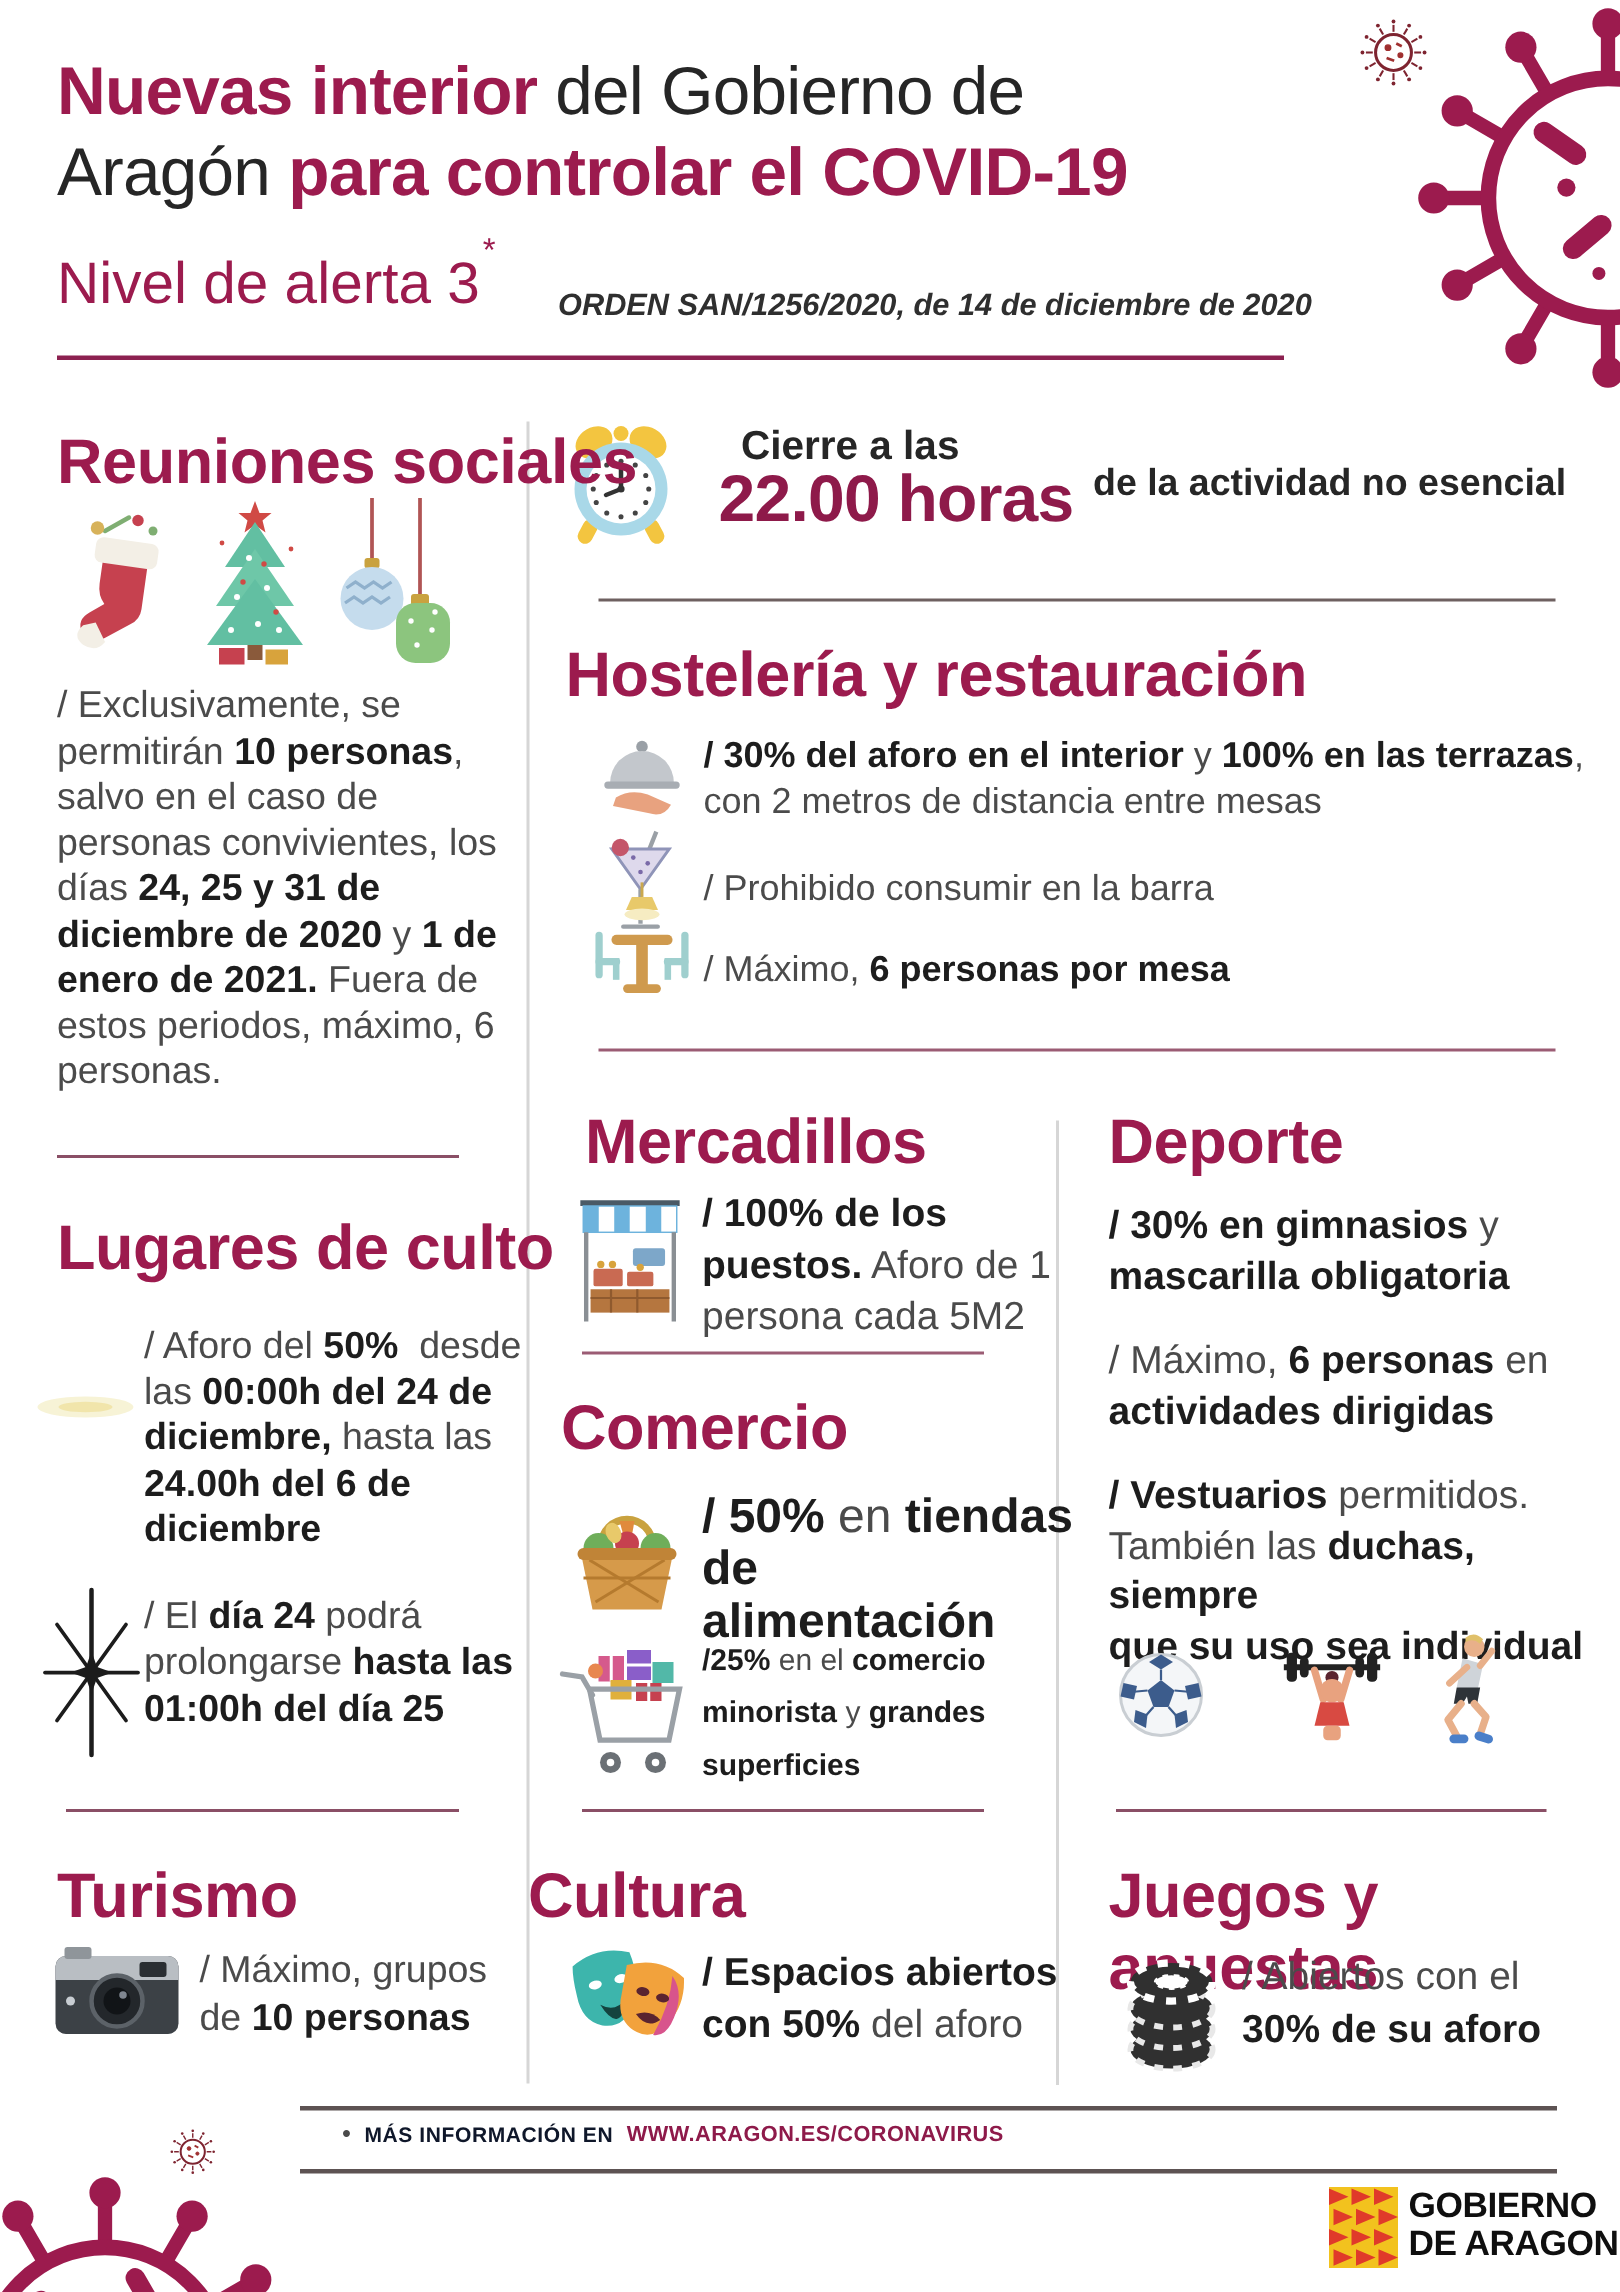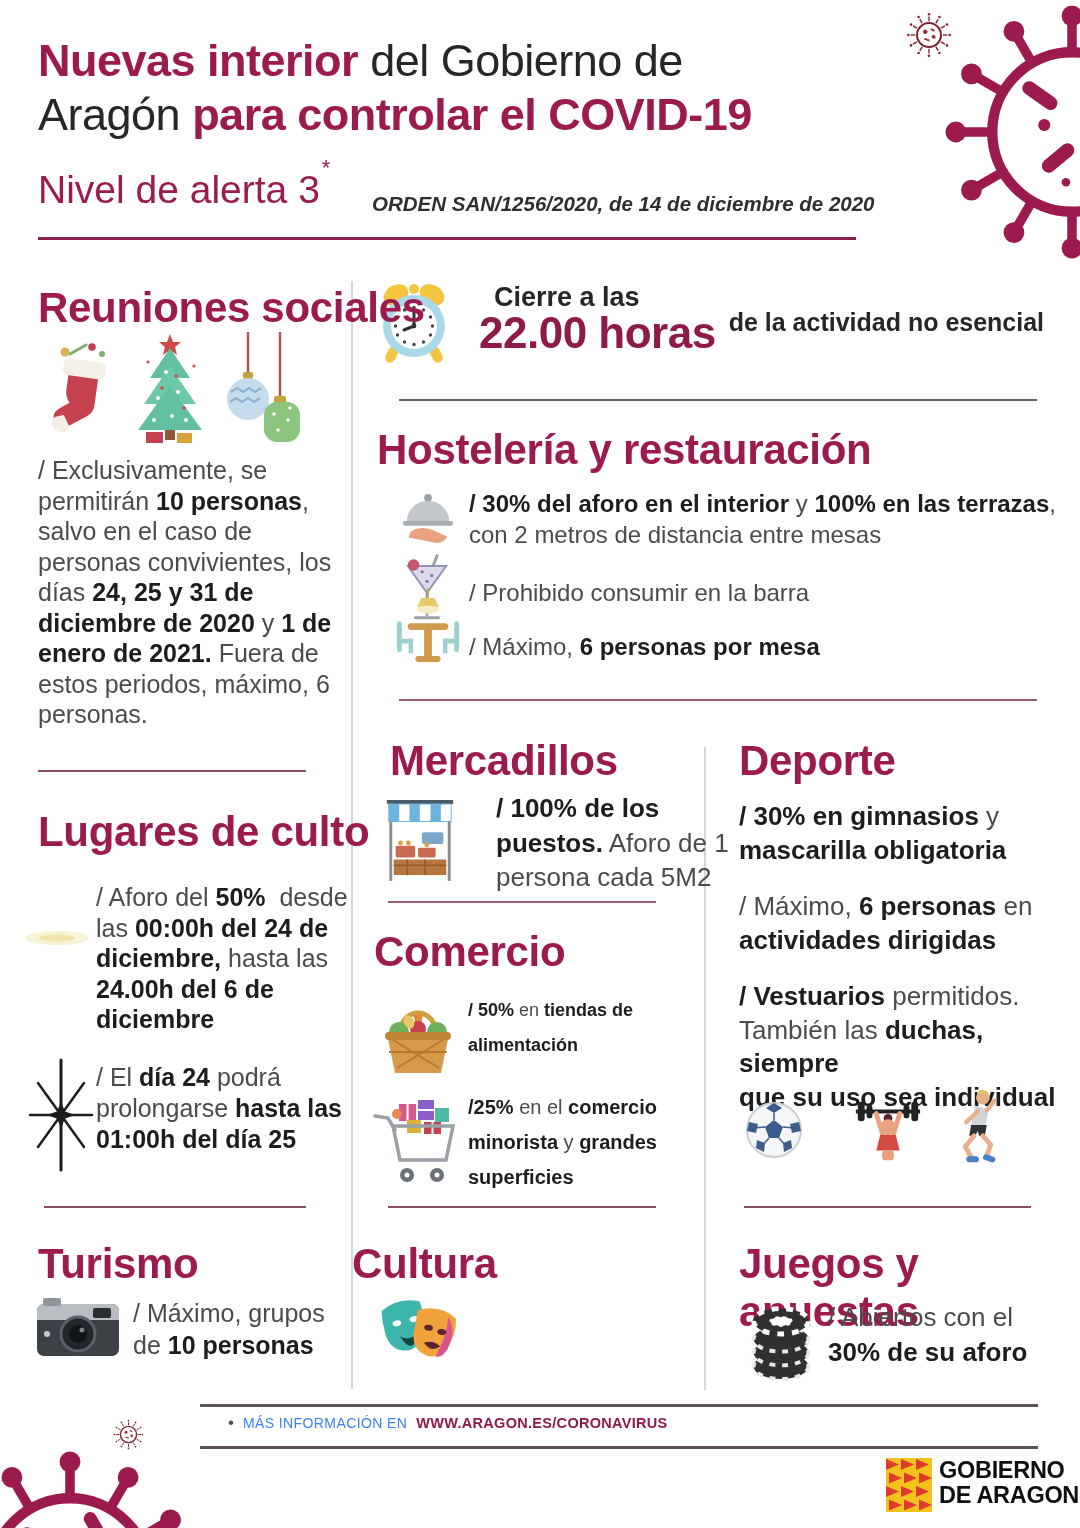--- a/index.html
+++ b/index.html
@@ -56,44 +56,44 @@
 
   
   #hosteleria-title{left:377px;top:426px;}
   #host-item1{left:469px;top:488px;width:600px;font-size:24px;line-height:31px;}
   #host-item2{left:469px;top:577px;width:600px;font-size:24px;line-height:31px;}
   #host-item3{left:469px;top:631px;width:600px;font-size:24px;line-height:31px;}
   #rule-host{left:399px;top:699px;width:638px;background:#9b5c74;}
 
   
   #mercadillos-title{left:374px;top:737px;margin-left:16px;}
-  #merc-item{left:468px;top:791px;width:240px;font-size:26px;line-height:34.5px;margin-left:28px;}
+  #merc-item{left:468px;top:791px;width:240px;font-size:26px;line-height:34.5px;}
   #div-mid-1{left:388px;top:901px;width:268px;background:#9b5c74;}
   #comercio-title{left:374px;top:928px;}
-  #com-item1{left:468px;top:993px;width:260px;font-size:18px;line-height:35px;}
+  #com-item1{left:468px;top:993px;width:260px;font-size:32px;line-height:35px;}
   #com-item2{left:468px;top:1090px;width:250px;font-size:20px;line-height:35px;}
   #div-mid-2{left:388px;top:1206px;width:268px;}
   #cultura-title{left:352px;top:1240px;}
   #cultura-item{left:468px;top:1297px;width:245px;font-size:26px;line-height:35px;}
 
   
   #deporte-title{left:739px;top:737px;}
   #dep-item1{left:739px;top:800px;width:320px;font-size:26px;line-height:33.5px;}
   #dep-item2{left:739px;top:890px;width:320px;font-size:26px;line-height:33.5px;}
   #dep-item3{left:739px;top:980px;width:325px;font-size:26px;line-height:33.5px;}
   #div-right-1{left:744px;top:1206px;width:287px;}
   #juegos-title{left:739px;top:1240px;}
   #juegos-item{left:828px;top:1300px;width:230px;font-size:26px;line-height:35px;}
 
   
   #footer-line1{left:200px;top:1404px;width:838px;height:3px;background:var(--footer-line);}
   #footer-line2{left:200px;top:1446px;width:838px;height:3px;background:var(--footer-line);}
   #footer-text{left:228px;top:1413px;display:flex;align-items:center;gap:9px;}
   #footer-bullet{font-size:17px;color:#4a4a4a;}
-  #footer-prefix{font-size:14px;letter-spacing:0.4px;color:#3b82f6;font-weight:400;}
+  #footer-prefix{font-size:14px;letter-spacing:0.4px;color:#0f172a;font-weight:700;}
   #footer-url{font-size:14.5px;letter-spacing:0.3px;color:#8e1a4a;font-weight:700;}
   #logo{left:886px;top:1458px;display:flex;gap:7px;align-items:flex-start;}
   #logo-text{font-size:23.5px;line-height:24.5px;font-weight:700;color:#0f0f0f;letter-spacing:-0.3px;}
 
   svg{display:block;}
 </style>
 </head>
 <body>
 
 <div class="page">
@@ -477,20 +477,22 @@
       <path d="M22 48 q9 8 18 0 q-4 12 -9 12 q-5 0 -9 -12 Z" fill="#14433f"></path>
     </g>
     <g transform="rotate(10 60 46)">
       <path d="M38 26 q22 -10 40 2 q4 18 -5 32 q-9 15 -23 9 q-13 -6 -12 -23 q0 -12 0 -20 Z" fill="#f2a23c"></path>
       <path d="M70 28 q10 10 6 28 q-3 14 -12 14 q8 -22 6 -42 Z" fill="#d8548c"></path>
       <ellipse cx="52" cy="42" rx="4.5" ry="3" fill="#5a2430"></ellipse>
         <ellipse cx="66" cy="44" rx="4.5" ry="3" fill="#5a2430"></ellipse>
       <path d="M50 58 q9 -5 17 1 q-8 8 -17 -1 Z" fill="#5a2430"></path>
     </g>
   </svg>
+  <div class="abs rich" id="cultura-item"><span class="b">/ </span><span class="b">Espacios abiertos
+con 50%</span><span> del aforo</span></div>
 
   <h2 class="sec-title" id="deporte-title">Deporte</h2>
   <div class="abs rich" id="dep-item1"><span class="b">/ </span><span class="b">30% en gimnasios</span><span> y
 </span><span class="b">mascarilla obligatoria</span></div>
   <div class="abs rich" id="dep-item2"><span>/ Máximo, </span><span class="b">6 personas</span><span> en
 </span><span class="b">actividades dirigidas</span></div>
   <div class="abs rich" id="dep-item3"><span class="b">/ </span><span class="b">Vestuarios</span><span> permitidos.
 También las </span><span class="b">duchas, siempre
 que su uso sea individual</span></div>
   <svg class="abs" style="left:744px;top:1100px" width="60" height="60" viewBox="0 0 60 60">

